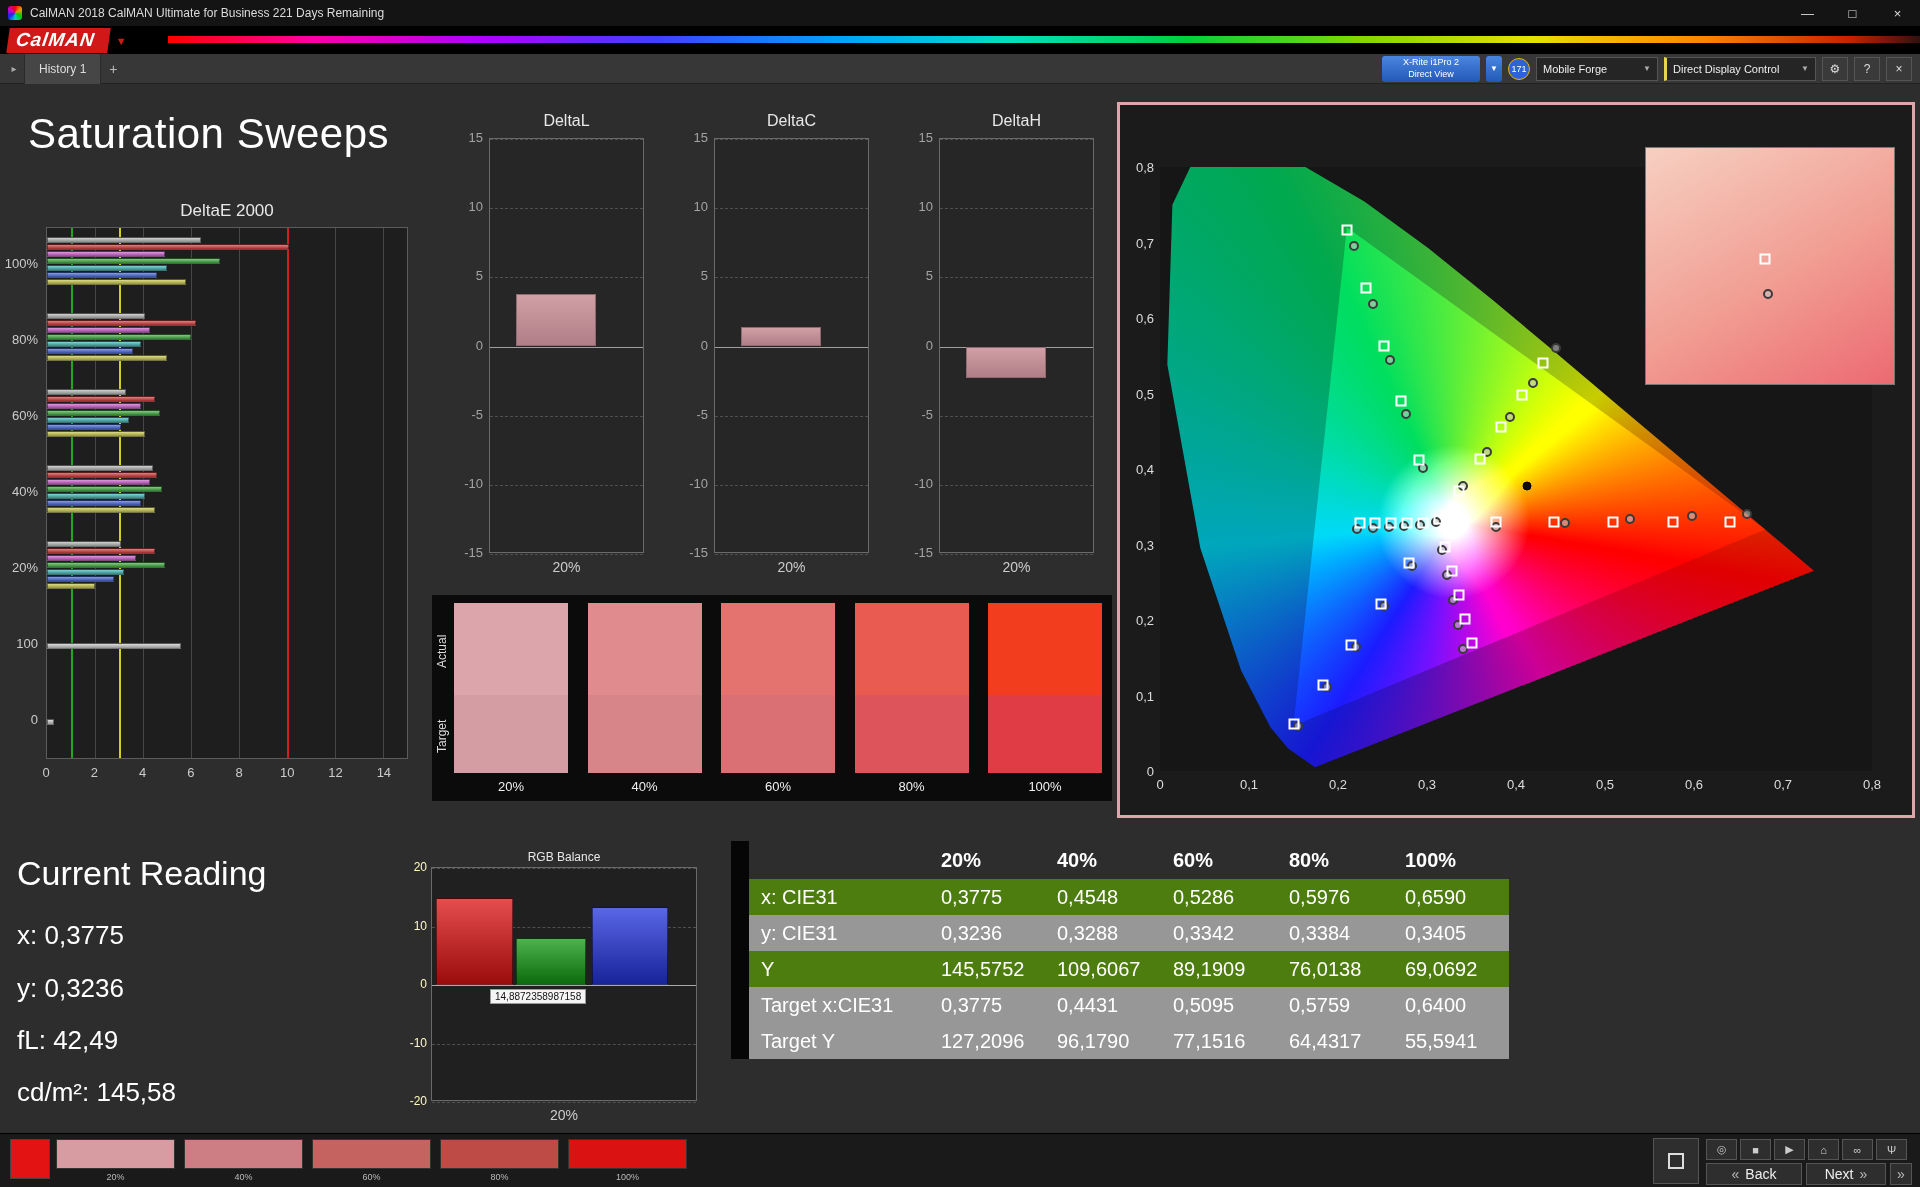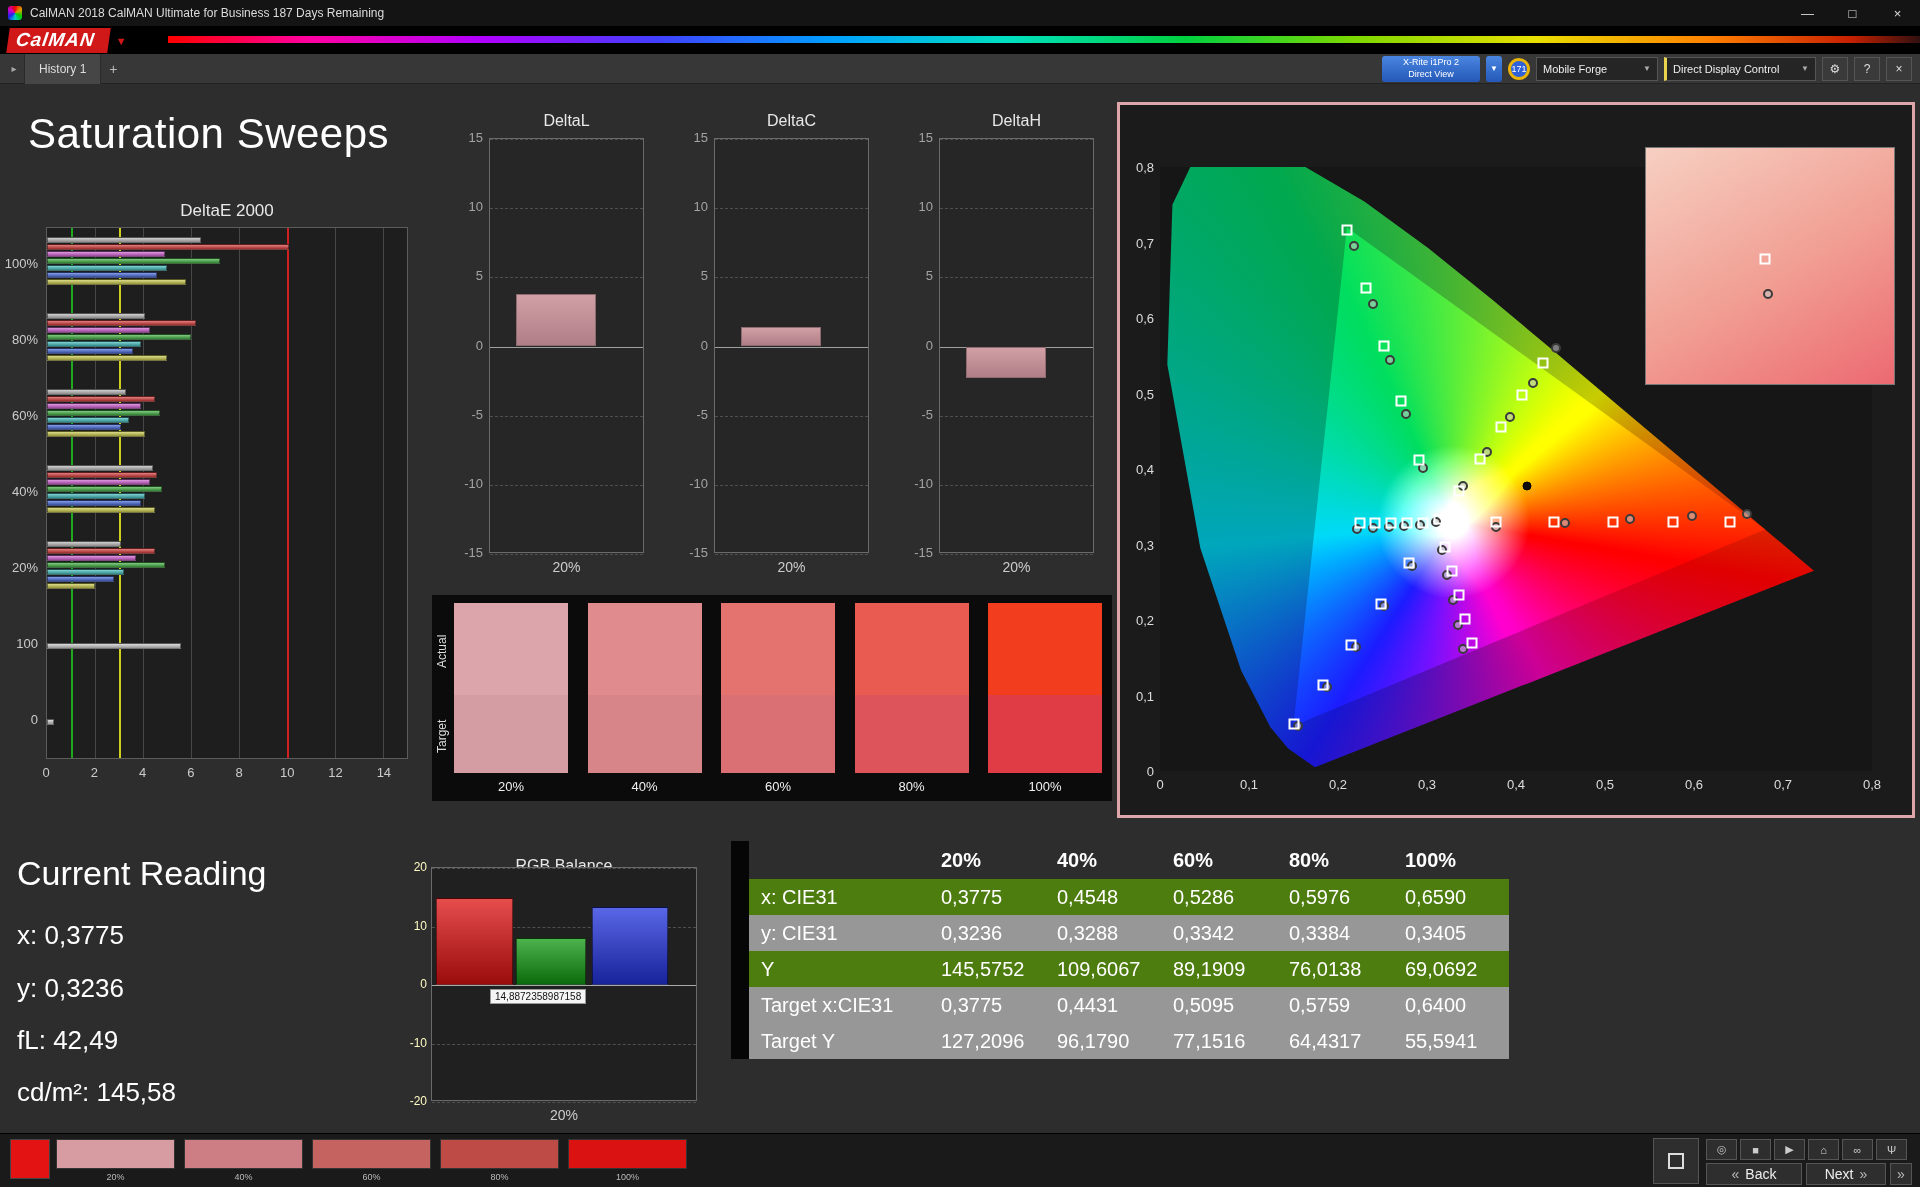--- a/index.html
+++ b/index.html
@@ -22,21 +22,21 @@
   #logo-caret{color:#d01818;font-size:11px;}
 
   
   #tabbar{position:absolute;left:0;top:54px;width:1920px;height:30px;background:#373737;border-bottom:1px solid #222;display:flex;align-items:center;z-index:18;}
   #histnav{width:20px;height:20px;margin-left:4px;color:#aaa;font-size:10px;display:flex;align-items:center;justify-content:center;}
   .tab{height:30px;display:flex;align-items:center;background:#464646;color:#ddd;font-size:12px;padding:0 14px;border-right:1px solid #2a2a2a;border-left:1px solid #2a2a2a;}
   #addtab{width:24px;height:22px;color:#bbb;font-size:14px;display:flex;align-items:center;justify-content:center;}
   #devbar{margin-left:auto;display:flex;align-items:center;gap:6px;padding-right:8px;}
   #meter-btn{width:98px;height:26px;border-radius:3px;background:linear-gradient(#4a86e0,#2458b8);color:#fff;font-size:9px;line-height:1.25;display:flex;flex-direction:column;justify-content:center;text-align:center;}
   #meter-caret{width:16px;height:26px;border-radius:3px;background:linear-gradient(#4a86e0,#2458b8);color:#fff;font-size:8px;display:flex;align-items:center;justify-content:center;}
-  #badge{width:22px;height:22px;border-radius:50%;background:#2f62d8;border:3px solid #eab308;color:#fff;font-size:9px;display:flex;align-items:center;justify-content:center;}
+  #badge{width:22px;height:22px;border-radius:50%;background:#2f62d8;border:1px solid #eab308;color:#fff;font-size:9px;display:flex;align-items:center;justify-content:center;}
   .drop{height:24px;background:#252525;border:1px solid #555;color:#eee;font-size:11px;display:flex;align-items:center;padding:0 6px;}
   .drop .caret{font-size:8px;color:#aaa;margin-left:auto;padding-left:8px;}
   #source-drop{width:122px;}
   #display-drop{width:152px;border-left:3px solid #e8d44d;}
   .sqbtn{width:26px;height:24px;background:#3a3a3a;border:1px solid #555;color:#ddd;font-size:12px;display:flex;align-items:center;justify-content:center;}
 
   
   #main{position:absolute;left:0;top:84px;width:1920px;height:1049px;}
   #page-title{position:absolute;left:28px;top:26px;font-size:42px;font-weight:400;color:#fff;letter-spacing:.5px;}
 
@@ -90,21 +90,21 @@
   .cie-cur{position:absolute;width:9px;height:9px;border-radius:50%;background:#0d0d0d;border:1px solid #000;transform:translate(-50%,-50%);z-index:5;}
   #cie-inset{position:absolute;right:17px;top:42px;width:250px;height:238px;border:1px solid #777;z-index:6;}
 
   
   #cr-title{position:absolute;left:17px;top:770px;font-size:34px;color:#fff;font-weight:400;}
   .cr-line{position:absolute;left:17px;font-size:26px;color:#fff;}
   #cr-x{top:836px;}  #cr-y{top:889px;}  #cr-fl{top:941px;}  #cr-cd{top:993px;}
 
   
   #rgb-block{position:absolute;left:405px;top:761px;width:300px;height:290px;}
-  #rgb-title{position:absolute;left:26px;top:12px;width:266px;text-align:center;font-size:16px;color:#e8e8e8;}
+  #rgb-title{position:absolute;left:26px;top:5px;width:266px;text-align:center;font-size:12px;color:#e8e8e8;}
   #rgb-plot{position:absolute;left:26px;top:22px;width:266px;height:234px;background:#202020;border:1px solid #6a6a6a;}
   #rgb-ylabels{position:absolute;left:0;top:22px;width:22px;height:234px;}
   #rgb-xlabel{position:absolute;left:26px;top:262px;width:266px;text-align:center;font-size:14px;color:#ccc;}
   .rgb-ylab{position:absolute;right:0;font-size:12px;color:#fef9c3;}
   .rgb-grid{position:absolute;left:0;right:0;height:0;border-top:1px dashed #4f4f4f;}
   .rgb-zero{position:absolute;left:0;right:0;height:1px;background:#aaa;}
   .rgb-bar{position:absolute;border:1px solid rgba(0,0,0,.5);background-image:linear-gradient(rgba(255,255,255,.25),rgba(0,0,0,.3));}
   #rgb-tooltip{position:absolute;left:58px;top:121px;background:#f5f5f5;border:1px solid #999;color:#111;font-size:10px;padding:1px 4px;white-space:nowrap;z-index:5;}
 
   
@@ -131,21 +131,21 @@
   #back-btn{left:1706px;width:96px;}
   #next-btn{left:1806px;width:80px;}
   #ff-btn{left:1890px;width:22px;}
   .chev{color:#bbb;font-size:14px;}
 </style>
 </head>
 <body>
 
 <div id="titlebar">
   <div id="app-icon"></div>
-  <span id="win-title">CalMAN 2018 CalMAN Ultimate for Business 187 Days Remaining</span>
+  <span id="win-title">CalMAN 2018 CalMAN Ultimate for Business 221 Days Remaining</span>
   <div id="win-btns">
     <div class="winbtn">—</div>
     <div class="winbtn">□</div>
     <div class="winbtn">×</div>
   </div>
 </div>
 
 <div id="brandbar">
   <div id="rainbow"></div>
   <div id="logo">

